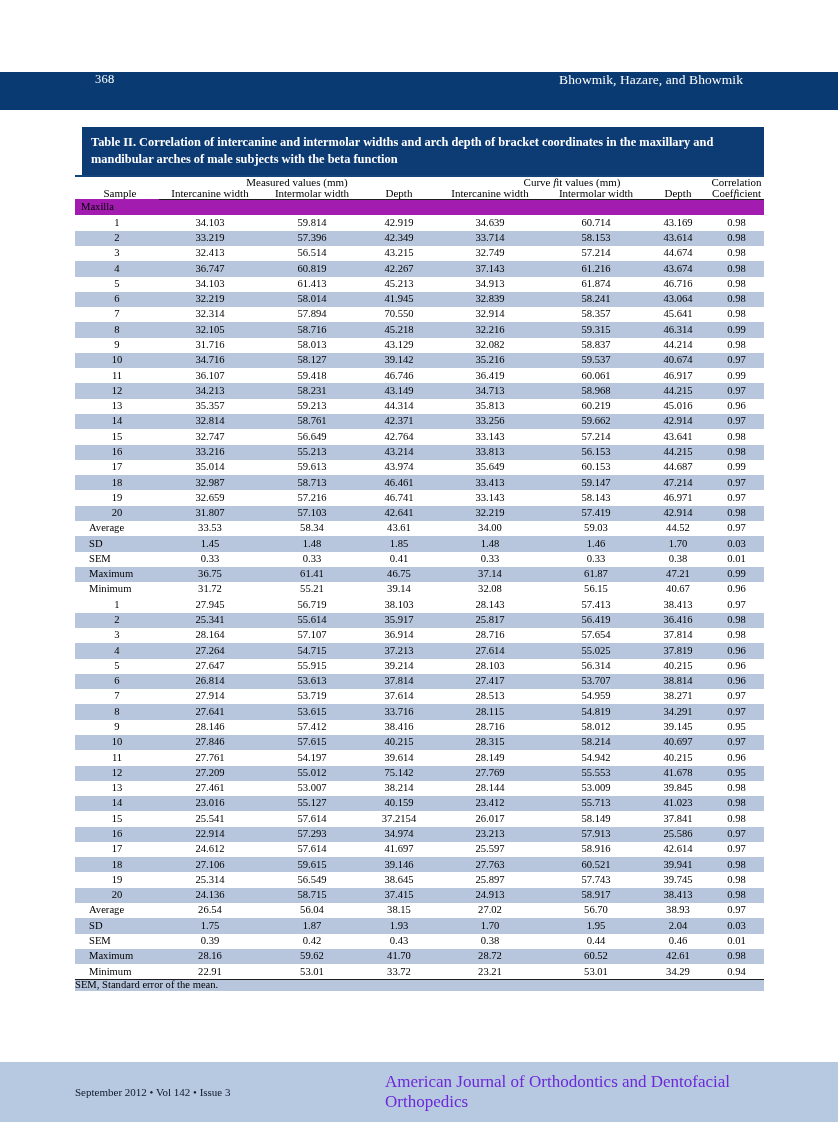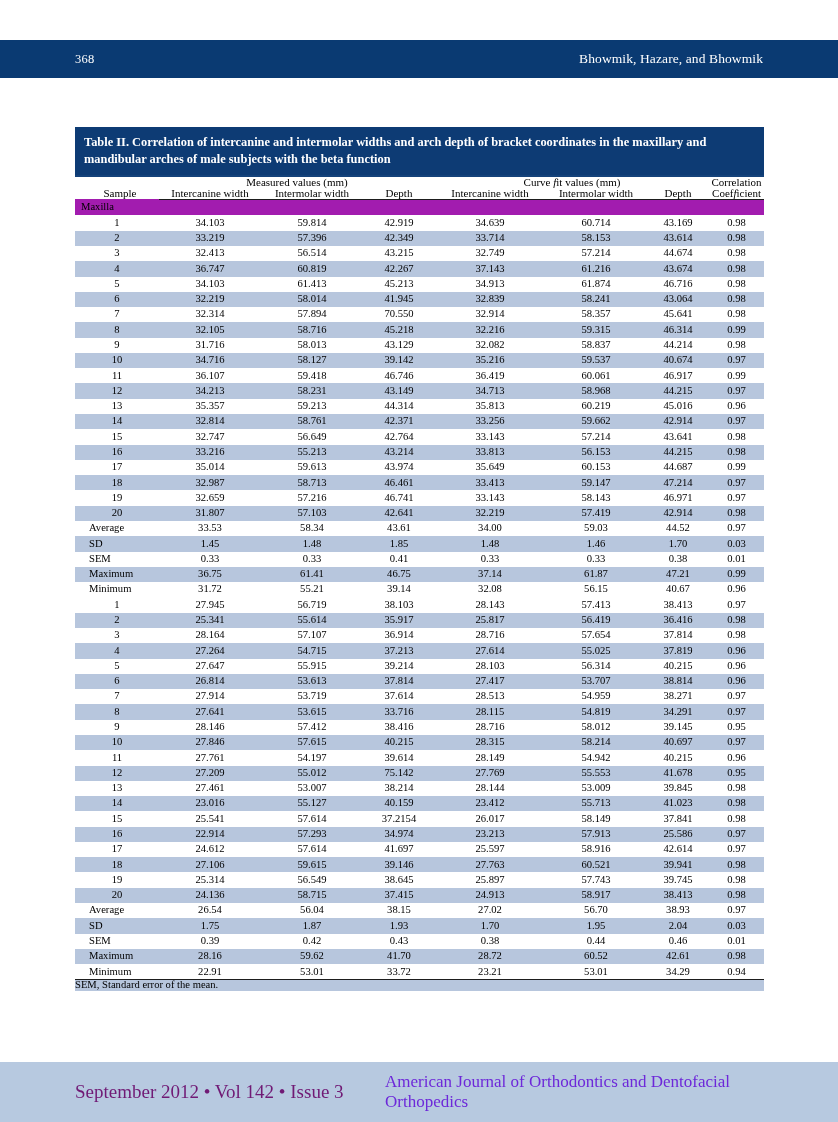--- a/index.html
+++ b/index.html
@@ -11,30 +11,30 @@
     height: 1122px;
     background: #ffffff;
     font-family: "Liberation Serif", "DejaVu Serif", serif;
     position: relative;
     overflow: hidden;
   }
 
   
   .page-header {
     position: absolute;
-    top: 40px;
+    top: 72px;
     left: 0;
     width: 838px;
     height: 38px;
     background: #0a3a72;
     display: flex;
-    align-items: center;
+    align-items: flex-start;
     justify-content: space-between;
     box-sizing: border-box;
-    padding: 0 75px;
+    padding: 0 95px;
   }
   .page-number {
     color: #ffffff;
     font-size: 12.5px;
     letter-spacing: 0.2px;
   }
   .running-authors {
     color: #ffffff;
     font-size: 13.5px;
     letter-spacing: 0.1px;
@@ -49,20 +49,21 @@
     width: 689px;
   }
 
   .table-caption {
     background: #0d3b74;
     color: #ffffff;
     font-size: 12.4px;
     line-height: 16.5px;
     padding: 7px 9px 8px 9px;
     box-sizing: border-box;
+    margin-left: 7px;
   }
   .table-caption .tbl-label {
     font-weight: bold;
   }
   .table-caption .cap-text {
     font-weight: bold;
   }
 
   table.data {
     width: 689px;
@@ -167,22 +168,22 @@
     left: 0;
     width: 838px;
     height: 60px;
     background: #b7c9e0;
     display: flex;
     align-items: center;
     box-sizing: border-box;
     padding: 0 75px;
   }
   .footer-left {
-    color: #701a75;
-    font-size: 19px;
+    color: #0f172a;
+    font-size: 11px;
     width: 310px;
   }
   .footer-right {
     color: #6d28d9;
     font-size: 17px;
     flex: 1;
   }
   .ital-f {
     font-style: italic;
   }

